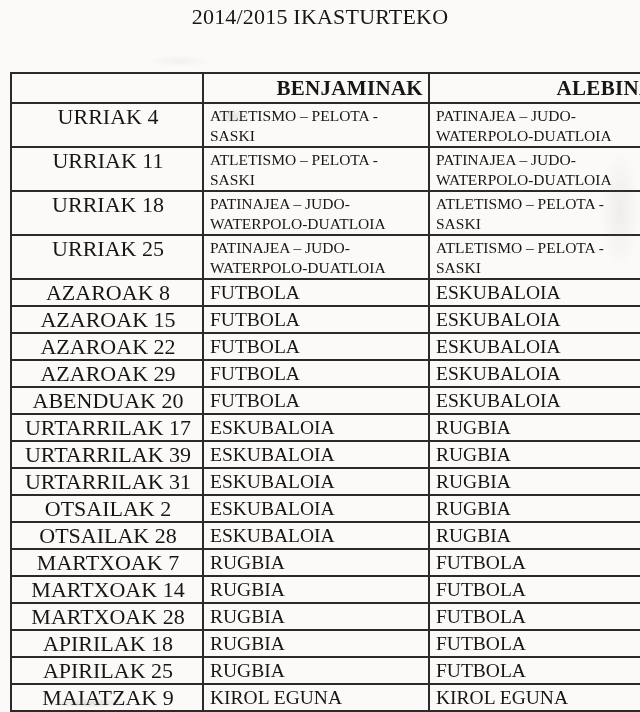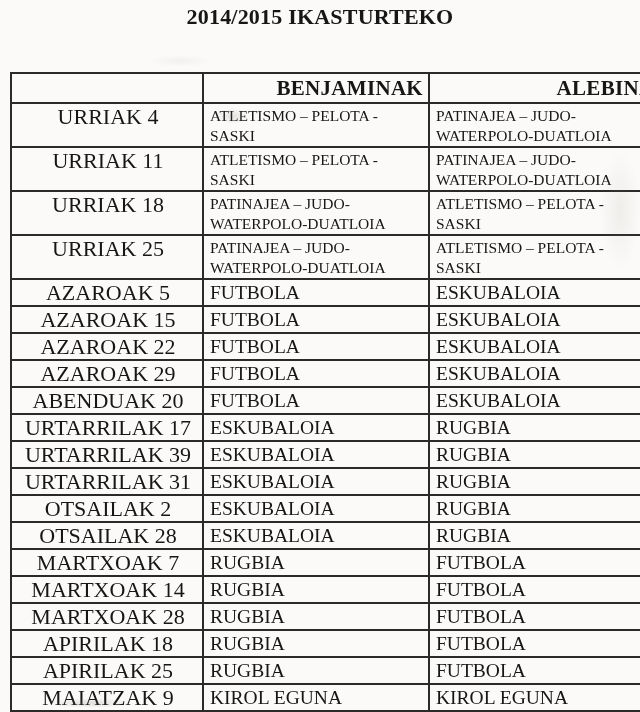--- a/index.html
+++ b/index.html
@@ -15,21 +15,21 @@
     position:relative;
     font-family:"Liberation Serif","DejaVu Serif",serif;
     color:var(--ink);
   }
   .title{
     position:absolute;
     top:5px;left:0;width:640px;
     margin:0;
     text-align:center;
     font-size:22px;
-    font-weight:bold;
+    font-weight:normal;
     line-height:23px;
     letter-spacing:0.2px;
   }
   .table-clip{
     position:absolute;
     top:72px;left:10px;
     width:630px;height:640px;
     overflow:hidden;
   }
   table.calendar{
@@ -124,21 +124,21 @@
 SASKI</td>
           </tr>
           <tr class="tall">
             <td class="c-date">URRIAK 25</td>
             <td class="c-benj two-line">PATINAJEA – JUDO-
 WATERPOLO-DUATLOIA</td>
             <td class="c-aleb two-line">ATLETISMO – PELOTA -
 SASKI</td>
           </tr>
           <tr>
-            <td class="c-date">AZAROAK 5</td>
+            <td class="c-date">AZAROAK 8</td>
             <td class="c-benj">FUTBOLA</td>
             <td class="c-aleb">ESKUBALOIA</td>
           </tr>
           <tr>
             <td class="c-date">AZAROAK 15</td>
             <td class="c-benj">FUTBOLA</td>
             <td class="c-aleb">ESKUBALOIA</td>
           </tr>
           <tr>
             <td class="c-date">AZAROAK 22</td>

